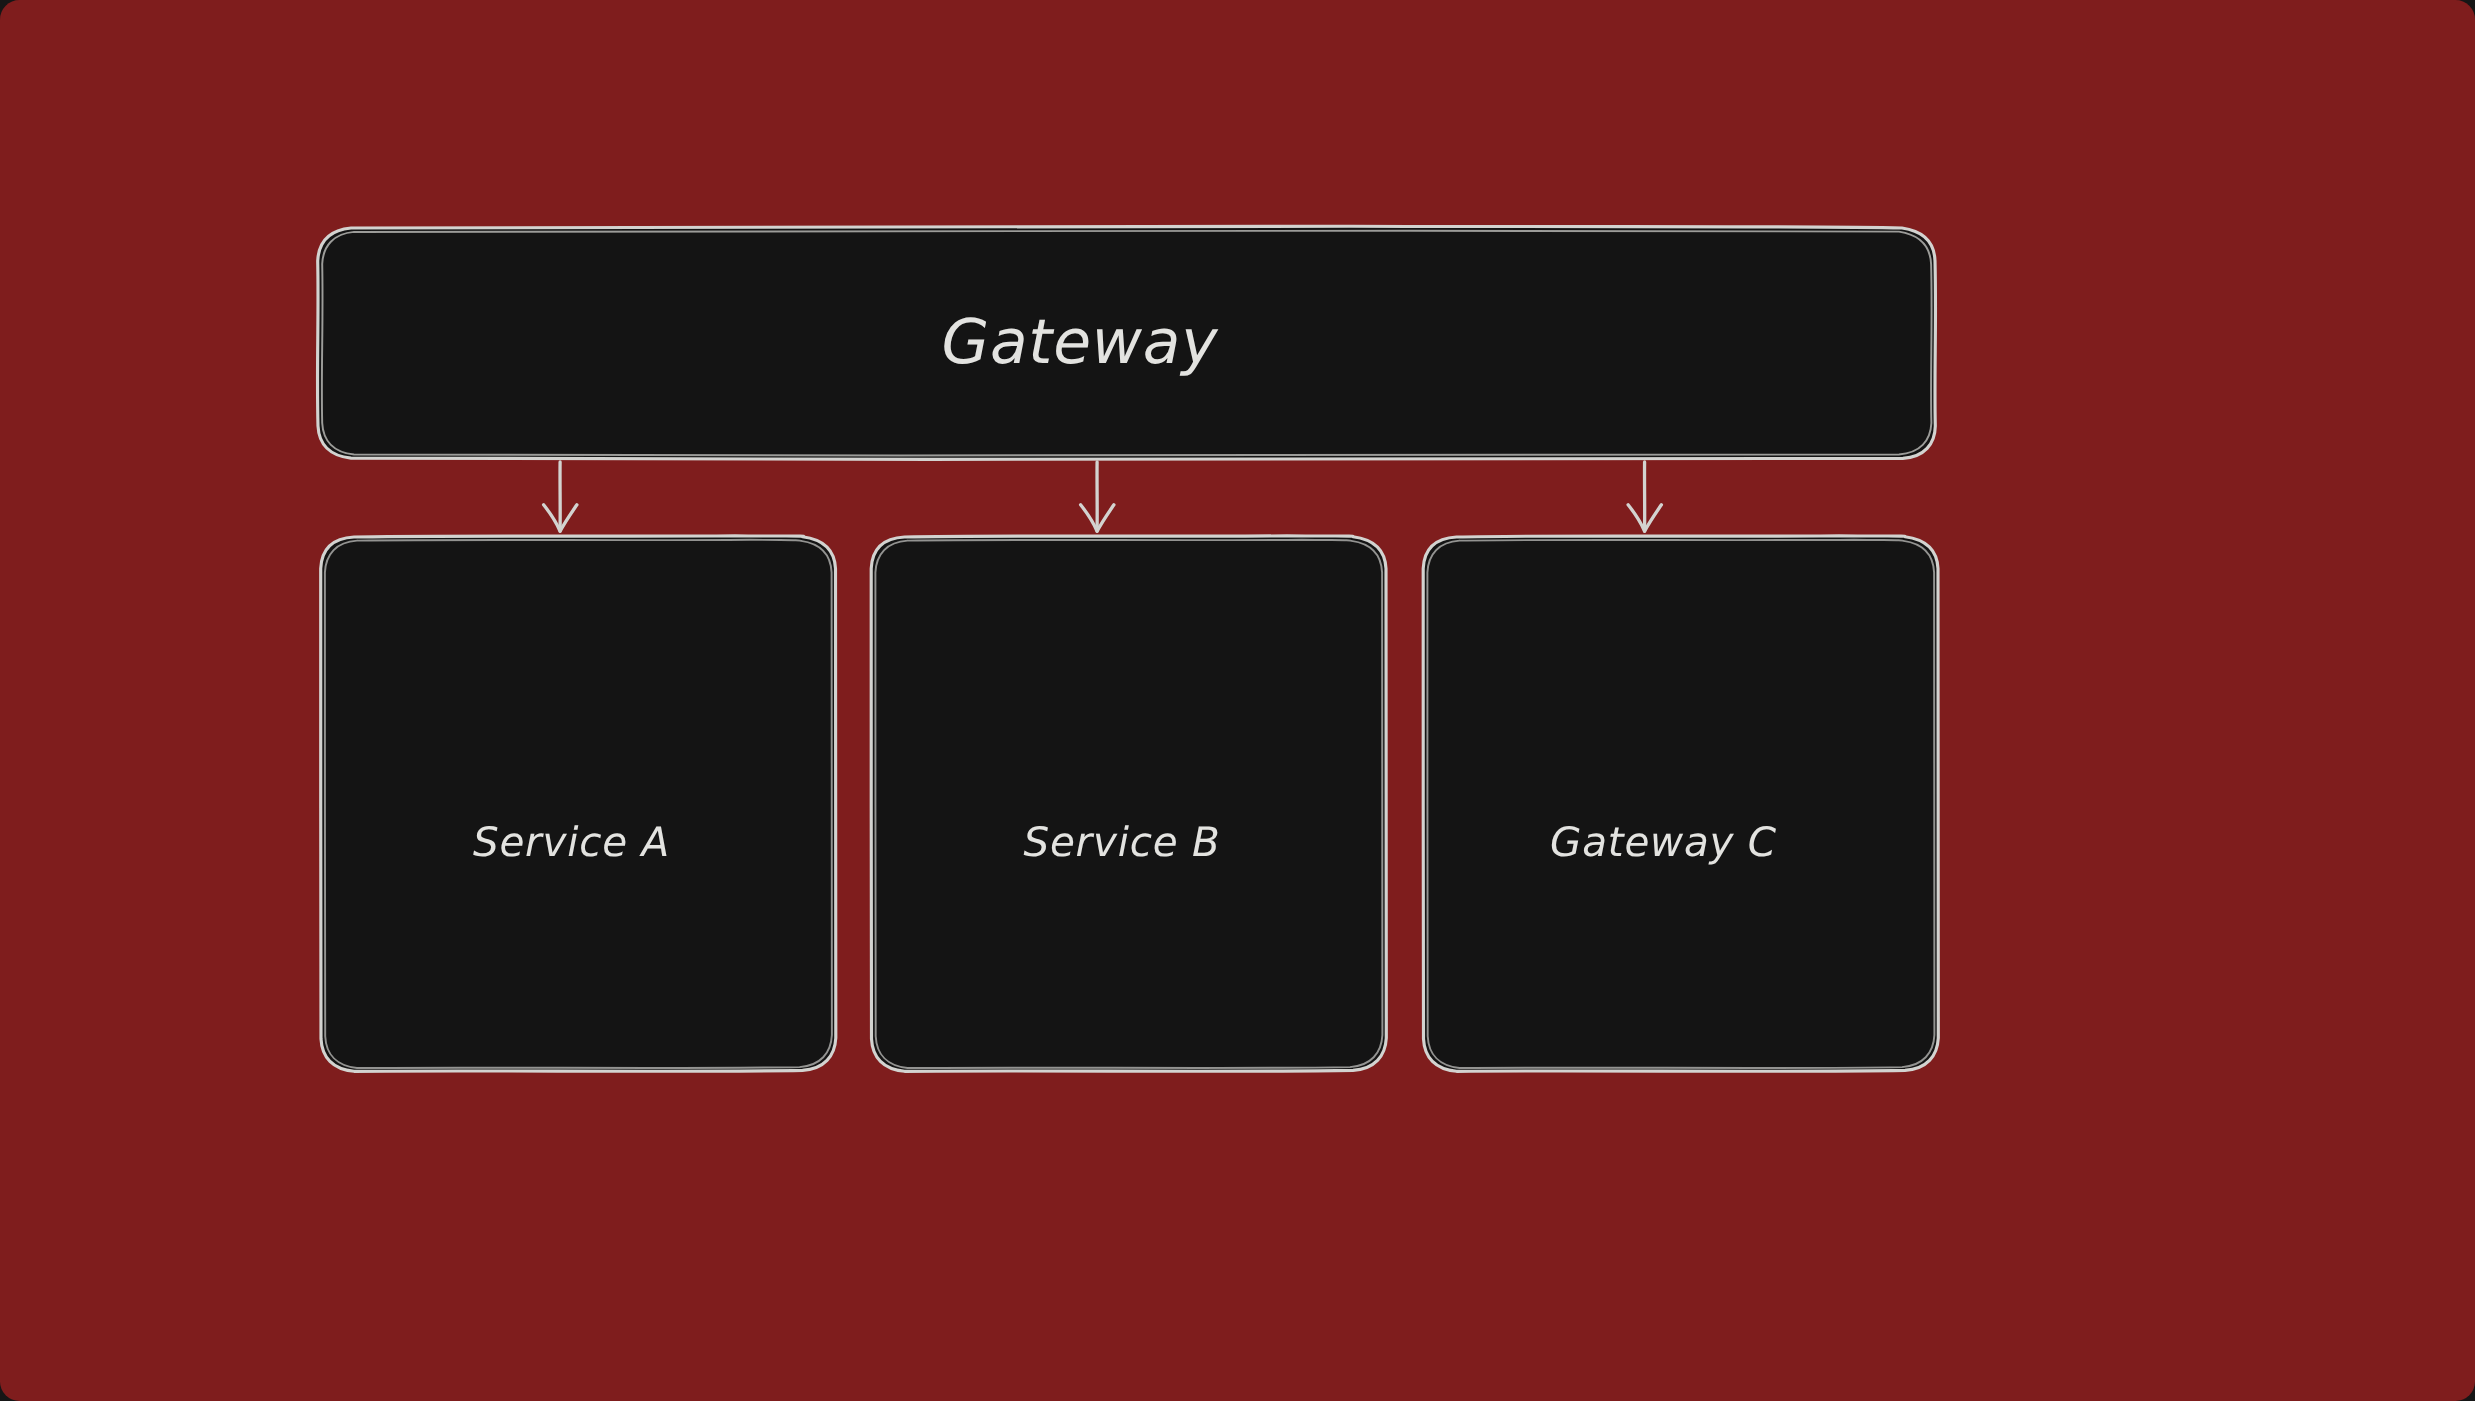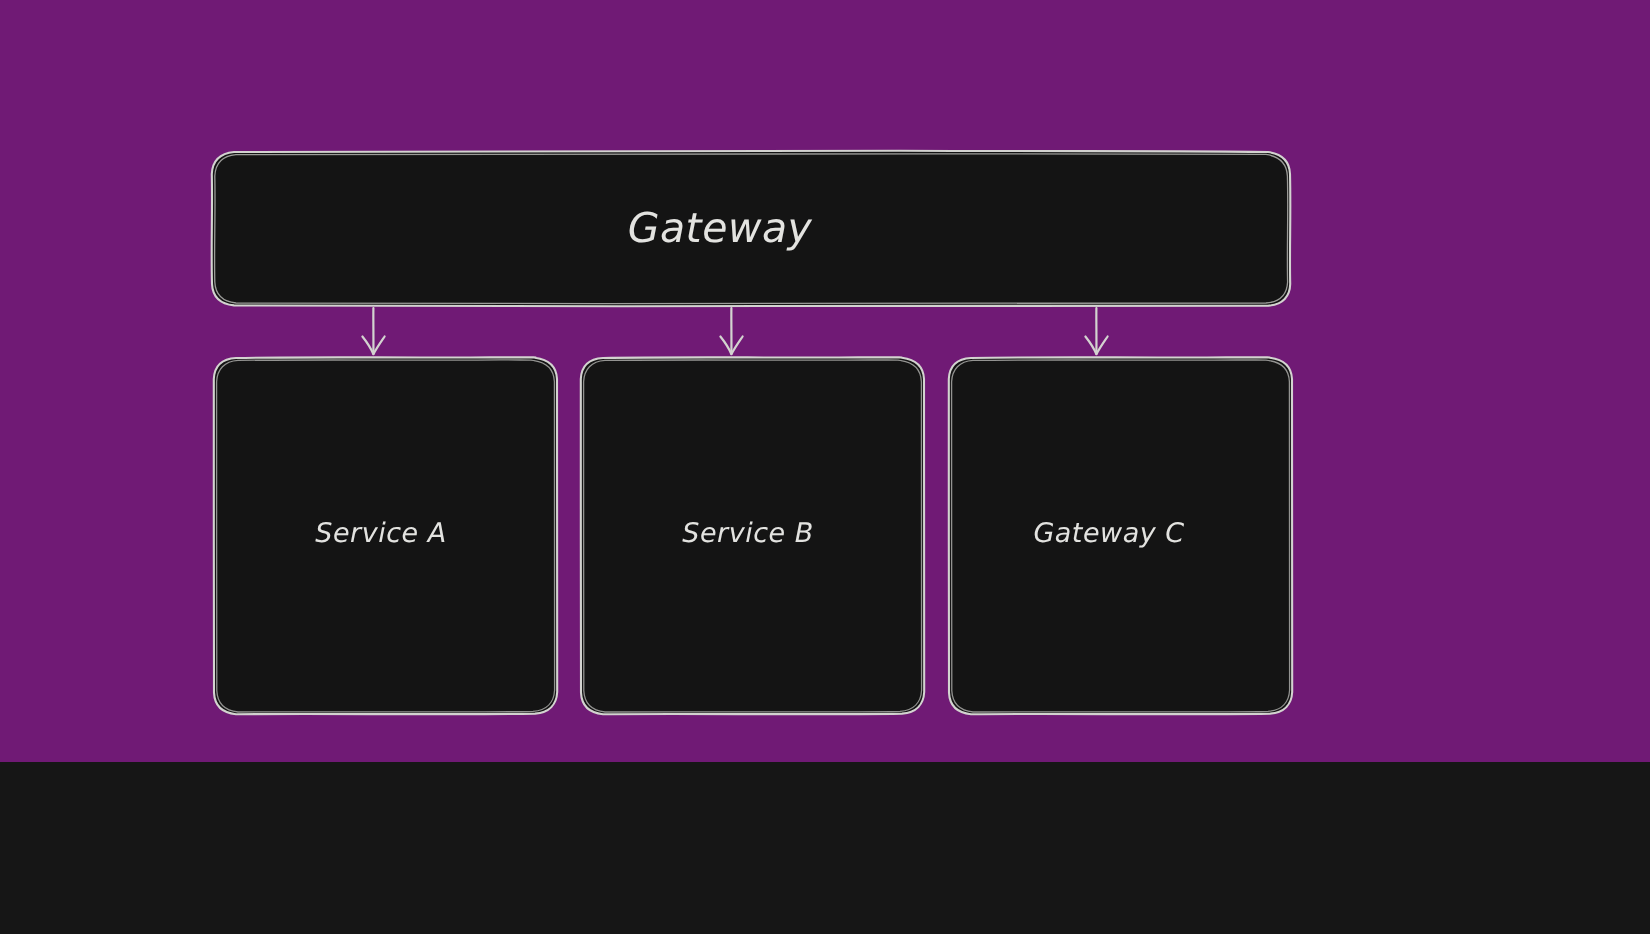--- a/index.html
+++ b/index.html
@@ -3,24 +3,25 @@
 <meta charset="utf-8">
 <style>
   html, body {
     margin: 0;
     padding: 0;
     background: #161616;
   }
   #canvas {
     position: relative;
     width: 1650px;
-    height: 762px;
-    background: #701a75;
+    height: 934px;
+    background: #7f1d1d;
     overflow: hidden;
     font-family: "DejaVu Sans", sans-serif;
+    border-radius: 13px;
   }
   #sketch {
     position: absolute;
     left: 0;
     top: 0;
     width: 1650px;
     height: 934px;
     pointer-events: none;
   }
   .node-label {
@@ -34,20 +35,21 @@
     text-align: center;
     transform: translate(-50%, -50%);
     text-rendering: geometricPrecision;
     user-select: none;
   }
   .node-label.title {
     font-size: 41px;
   }
   .node-label.service {
     font-size: 27px;
+    margin-top: 29px;
   }
   .hit {
     position: absolute;
     background: transparent;
   }
 </style>
 </head>
 <body>
 
 <div id="canvas">

